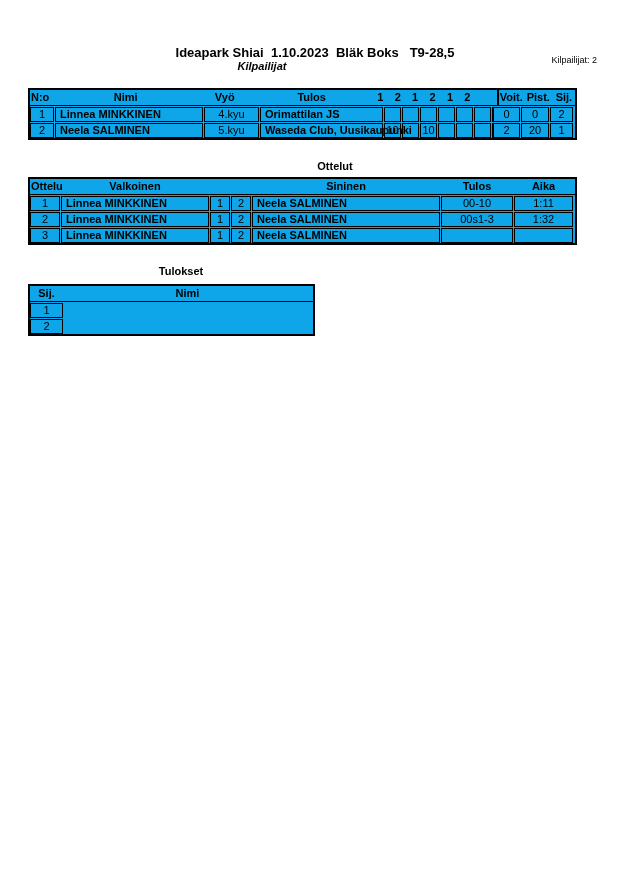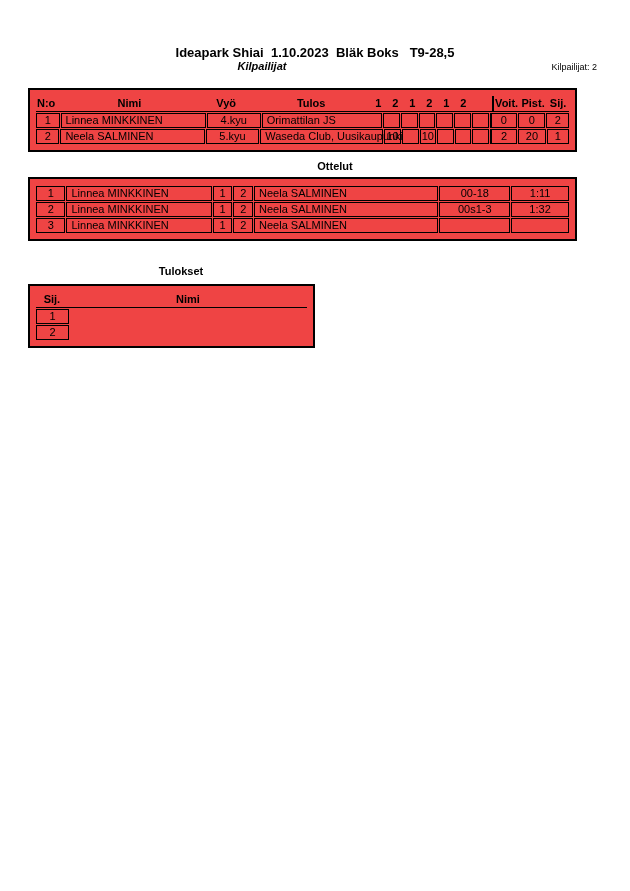--- a/index.html
+++ b/index.html
@@ -19,54 +19,54 @@
   .section-title {
     font-size: 11px; font-weight: bold; text-align: center; width: 200px;
     white-space: nowrap;
   }
   .meta-label {
     font-size: 9px; text-align: right; white-space: nowrap;
   }
   .tbl {
     position: absolute;
     border: 2px solid #000;
-    padding: 6px;
-    background: #ef4444;
+    padding: 0;
+    background: #0ea5e9;
   }
   .trow { display: flex; gap: 1px; margin-top: 1px; }
   .thead { display: flex; gap: 1px; border-bottom: 1px solid #000; }
   .hc {
     height: 15px; line-height: 14px; font-size: 11px; font-weight: bold;
     text-align: center; white-space: nowrap; overflow: visible;
   }
   .dc {
     height: 15px; line-height: 12px; font-size: 11px;
     border: 1px solid #000; text-align: center;
     white-space: nowrap; overflow: visible;
     background: transparent;
   }
-  .left { text-align: left; padding-left: 4px; }
+  .left { text-align: left; padding-left: 4px; font-weight: bold; }
   .hleft { text-align: left; padding-left: 1px; }
   .b2 { border-left-width: 2px !important; border-left-style: solid; border-left-color: #000; }
   .hb2 { border-left: 2px solid #000; margin-left: 20px; }
   
   .w-no{width:24px}.w-name{width:148px}.w-belt{width:55px}.w-club{width:123px}
   .w-s{width:17px}.w-wins{width:28px}.w-pts{width:28px}.w-place{width:23px}
   
   .w-match{width:30px}.w-white{width:148px}.w-mini{width:20px}.w-blue{width:188px}
   .w-result{width:72px}.w-time{width:59px}
   
   .w-rplace{width:33px}.w-rname{width:247px}
 </style>
 </head>
 <body>
 
 <div class="abs page-title">Ideapark Shiai  1.10.2023  Bläk Boks   T9-28,5</div>
 <div class="abs section-title" style="left:162px; top:60px;font-style:italic;">Kilpailijat</div>
-<div class="abs meta-label" style="right:33px; top:55px; left:auto;margin-top:7px;">Kilpailijat: 2</div>
+<div class="abs meta-label" style="right:33px; top:55px; left:auto;">Kilpailijat: 2</div>
 
 <div class="tbl" style="left:28px; top:88px; width:549px;">
   <div class="thead">
     <div class="hc hleft w-no">N:o</div>
     <div class="hc w-name">Nimi</div>
     <div class="hc w-belt">Vyö</div>
     <div class="hc w-club">Tulos</div>
     <div class="hc w-s">1</div>
     <div class="hc w-s">2</div>
     <div class="hc w-s">1</div>
@@ -104,27 +104,36 @@
     <div class="dc w-s"></div>
     <div class="dc w-s"></div>
     <div class="dc w-wins b2">2</div>
     <div class="dc w-pts">20</div>
     <div class="dc w-place">1</div>
   </div>
 </div>
 
 <div class="abs section-title" style="left:235px; top:160px;">Ottelut</div>
 <div class="tbl" style="left:28px; top:177px; width:549px;">
+  <div class="thead">
+    <div class="hc hleft w-match">Ottelu</div>
+    <div class="hc w-white">Valkoinen</div>
+    <div class="hc w-mini"></div>
+    <div class="hc w-mini"></div>
+    <div class="hc w-blue">Sininen</div>
+    <div class="hc w-result">Tulos</div>
+    <div class="hc w-time">Aika</div>
+  </div>
   <div class="trow">
     <div class="dc w-match">1</div>
     <div class="dc left w-white">Linnea MINKKINEN</div>
     <div class="dc w-mini">1</div>
     <div class="dc w-mini">2</div>
     <div class="dc left w-blue">Neela SALMINEN</div>
-    <div class="dc w-result">00-18</div>
+    <div class="dc w-result">00-10</div>
     <div class="dc w-time">1:11</div>
   </div>
   <div class="trow">
     <div class="dc w-match">2</div>
     <div class="dc left w-white">Linnea MINKKINEN</div>
     <div class="dc w-mini">1</div>
     <div class="dc w-mini">2</div>
     <div class="dc left w-blue">Neela SALMINEN</div>
     <div class="dc w-result">00s1-3</div>
     <div class="dc w-time">1:32</div>

